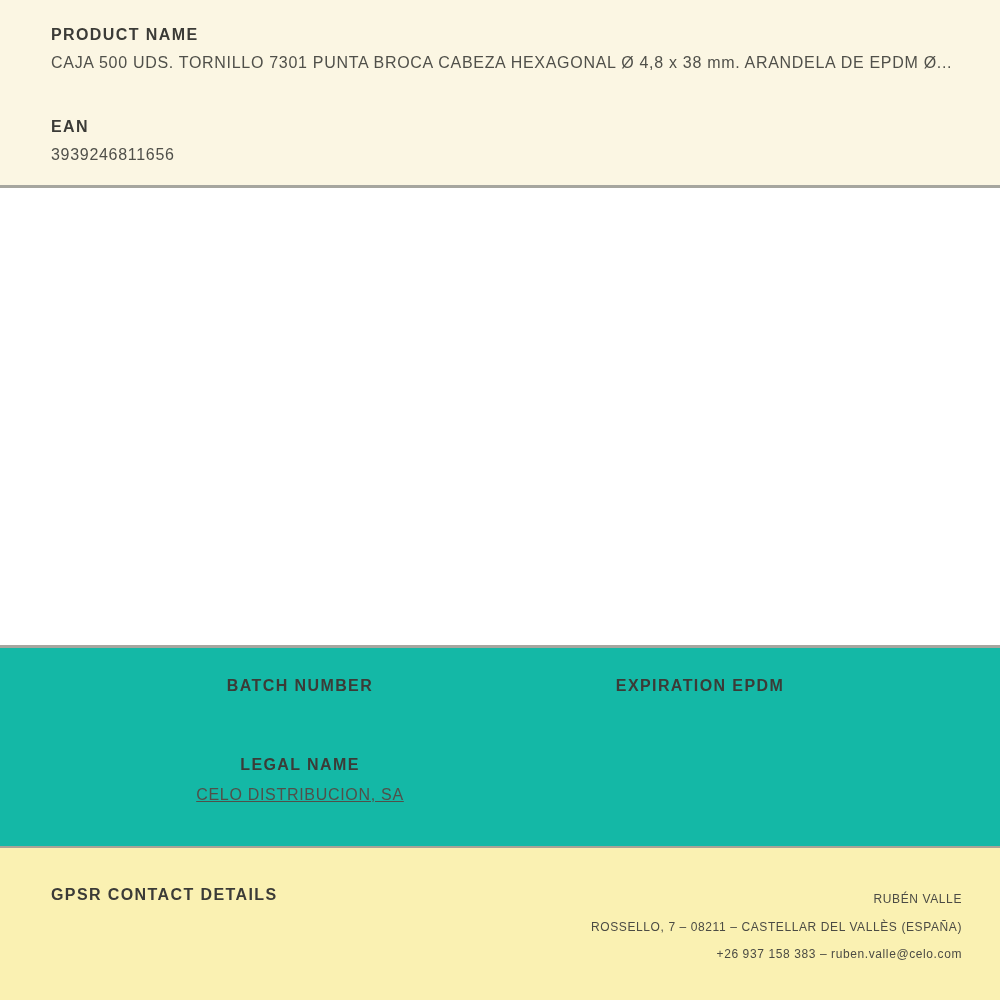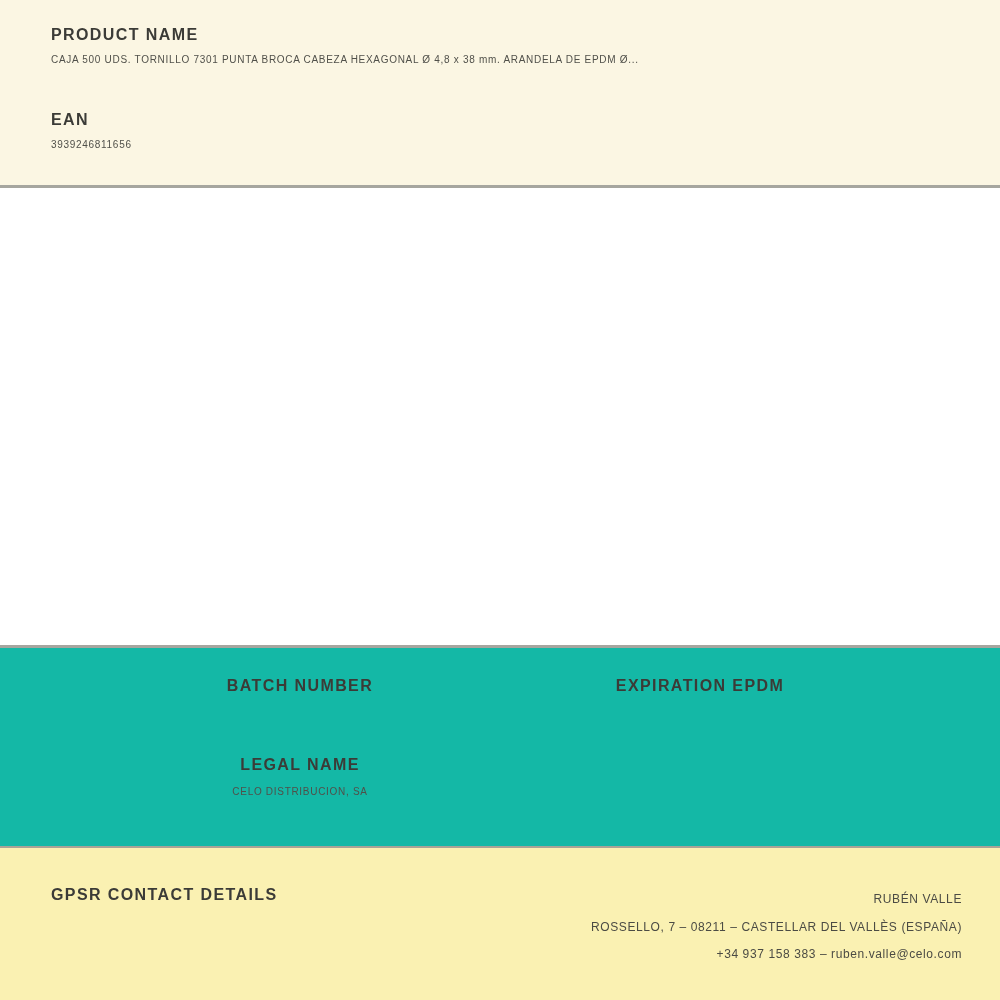--- a/index.html
+++ b/index.html
@@ -16,21 +16,21 @@
     overflow: hidden;
   }
   
   .field-label {
     font-size: 16px;
     font-weight: 700;
     letter-spacing: 1.4px;
     color: #3b3b37;
   }
   .field-value {
-    font-size: 10px;
+    font-size: 16px;
     font-weight: 400;
     letter-spacing: 0.7px;
     color: #50504a;
   }
   
   .section-top {
     height: 185px;
     background: #fbf6e3;
     padding: 26px 51px 0 51px;
   }
@@ -57,21 +57,21 @@
     height: 198px;
     background: #14b8a6;
     padding: 29px 100px 0 100px;
   }
   .details-grid {
     display: grid;
     grid-template-columns: 1fr 1fr;
     text-align: center;
   }
   .details-cell.row2 { margin-top: 61px; }
-  .details-cell .field-value { margin-top: 12px; }
+  .details-cell .field-value { margin-top: 12px; text-decoration: underline; }
   
   .section-contact {
     height: 152px;
     background: #faf1b2;
     padding: 38px 38px 0 51px;
     display: flex;
     justify-content: space-between;
     align-items: flex-start;
   }
   .contact-right {
@@ -115,17 +115,17 @@
     </div>
   </section>
 
   <div class="divider thin"></div>
 
   <section class="section-contact">
     <div class="field-label">GPSR CONTACT DETAILS</div>
     <div class="contact-right">
       <div>RUBÉN VALLE</div>
       <div>ROSSELLO, 7 – 08211 – CASTELLAR DEL VALLÈS (ESPAÑA)</div>
-      <div>+34 937 158 383 – ruben.valle@celo.com</div>
+      <div>+26 937 158 383 – ruben.valle@celo.com</div>
     </div>
   </section>
 
 </div>
 
 </body></html>

